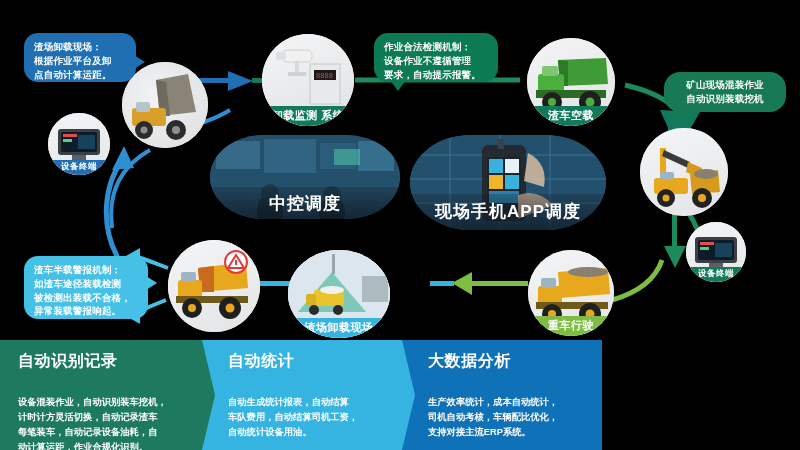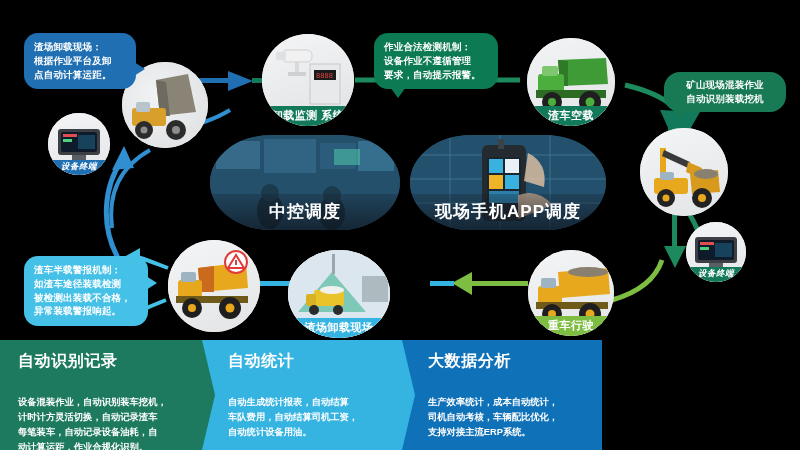--- a/index.html
+++ b/index.html
@@ -1,21 +1,21 @@
 <!DOCTYPE html>
 <html><head>
 <meta charset="utf-8">
 <style>
   * { margin:0; padding:0; box-sizing:border-box; }
   html,body { width:800px; height:450px; background:#000; overflow:hidden; }
   body { font-family:"Liberation Sans","DejaVu Sans",sans-serif; }
   .stage { position:relative; width:800px; height:450px; background:#000; }
 
   
-  .bubble{ position:absolute; border-radius:14px; padding:7px 10px 8px 10px;
+  .bubble{ position:absolute; border-radius:14px; padding:7px 10px 1px 10px;
            color:#fff; font-size:9.5px; line-height:1.45; font-weight:700; letter-spacing:.2px; }
   .bubble .tail{ position:absolute; width:0; height:0; }
 
   #bubble-dump{ left:24px; top:33px; width:112px; background:#1f6fb2; }
   #bubble-dump .tail{ right:-9px; bottom:13px;
       border-top:7px solid transparent; border-bottom:7px solid transparent; border-left:11px solid #1f6fb2; }
 
   #bubble-legal{ left:374px; top:33px; width:124px; background:#0c7a52; }
   #bubble-legal .tail{ left:16px; bottom:-9px;
       border-left:8px solid transparent; border-right:8px solid transparent; border-top:11px solid #0c7a52; }
@@ -31,21 +31,21 @@
   
   .node{ position:absolute; border-radius:50%; overflow:hidden;
          background:#e9eaec; display:flex; align-items:flex-end; justify-content:center; }
   .node .art{ position:absolute; inset:0; }
   .node .cap{ position:relative; width:100%; text-align:center; color:#fff;
               font-weight:800; font-size:11px; line-height:1.15; padding:3px 0 4px; letter-spacing:.5px; }
   .cap.green{ background:#12795a; }
   .cap.lgreen{ background:#7dbd42; }
   .cap.cyan{ background:#35b4e2; }
   .cap.blue{ background:#1f6fb2; }
-  .cap.sm{ font-size:8.5px; padding:2px 0 3px;font-style:italic; }
+  .cap.sm{ font-size:8.5px; padding:2px 0 3px; }
 
   
   .panel{ position:absolute; border-radius:90px/70px; overflow:hidden; }
   .panel .pbg{ position:absolute; inset:0; }
   .panel .plabel{ position:absolute; left:0; right:0; bottom:0; height:38%;
       background:linear-gradient(180deg,rgba(20,28,40,.25),rgba(15,22,32,.72));
       display:flex; align-items:center; justify-content:center;
       color:#fff; font-weight:800; font-size:17px; letter-spacing:1px; }
 
   
@@ -265,21 +265,21 @@
         </g>
         <g transform="translate(56,10)">
           <circle cx="12" cy="12" r="11" fill="#ffffff" stroke="#e03a3a" stroke-width="2"></circle>
           <polygon points="12,5 20,18 4,18" fill="none" stroke="#e03a3a" stroke-width="2"></polygon>
           <rect x="11" y="10" width="2" height="5" fill="#e03a3a"></rect>
         </g>
       </svg>
     </div>
   </div>
 
-  <div class="panel" style="left:210px; top:135px; width:190px; height:95px;">
+  <div class="panel" style="left:210px; top:135px; width:190px; height:84px;">
     <div class="pbg" style="background:linear-gradient(160deg,#2a556f 0%,#1c3d55 45%,#16324a 100%);">
       <svg viewBox="0 0 190 95" width="190" height="95">
         <rect x="0" y="0" width="190" height="95" fill="#24506b"></rect>
         <rect x="6" y="6" width="44" height="28" fill="#3b7190" opacity=".8"></rect>
         <rect x="54" y="4" width="52" height="34" fill="#2f6versus" opacity=".0"></rect>
         <rect x="54" y="4" width="52" height="34" fill="#35698a" opacity=".75"></rect>
         <rect x="110" y="8" width="36" height="26" fill="#2d5f80" opacity=".8"></rect>
         <rect x="148" y="6" width="36" height="30" fill="#3e7c9c" opacity=".7"></rect>
         <rect x="124" y="14" width="26" height="16" fill="#4ec9a8" opacity=".55"></rect>
         <ellipse cx="60" cy="76" rx="13" ry="18" fill="#16303f"></ellipse>

